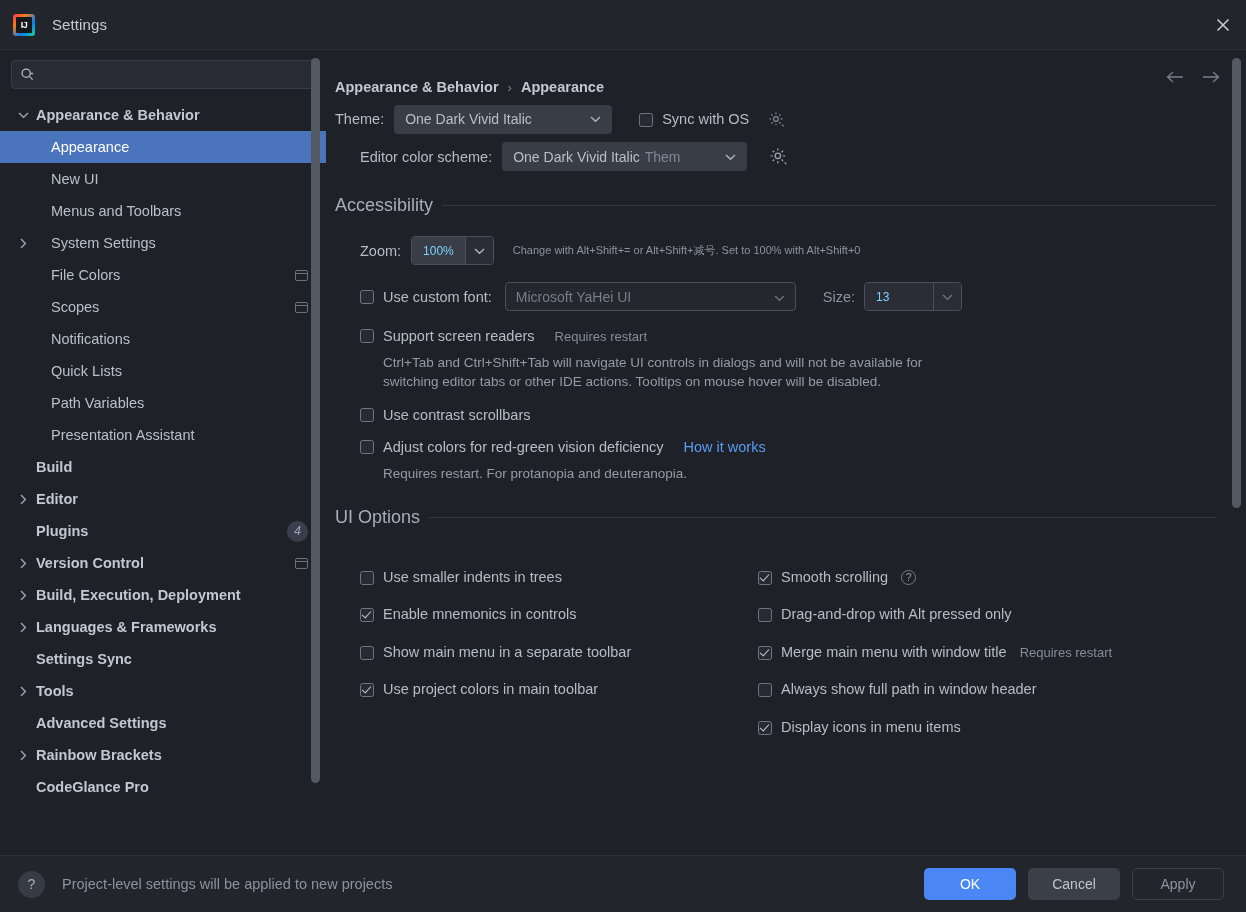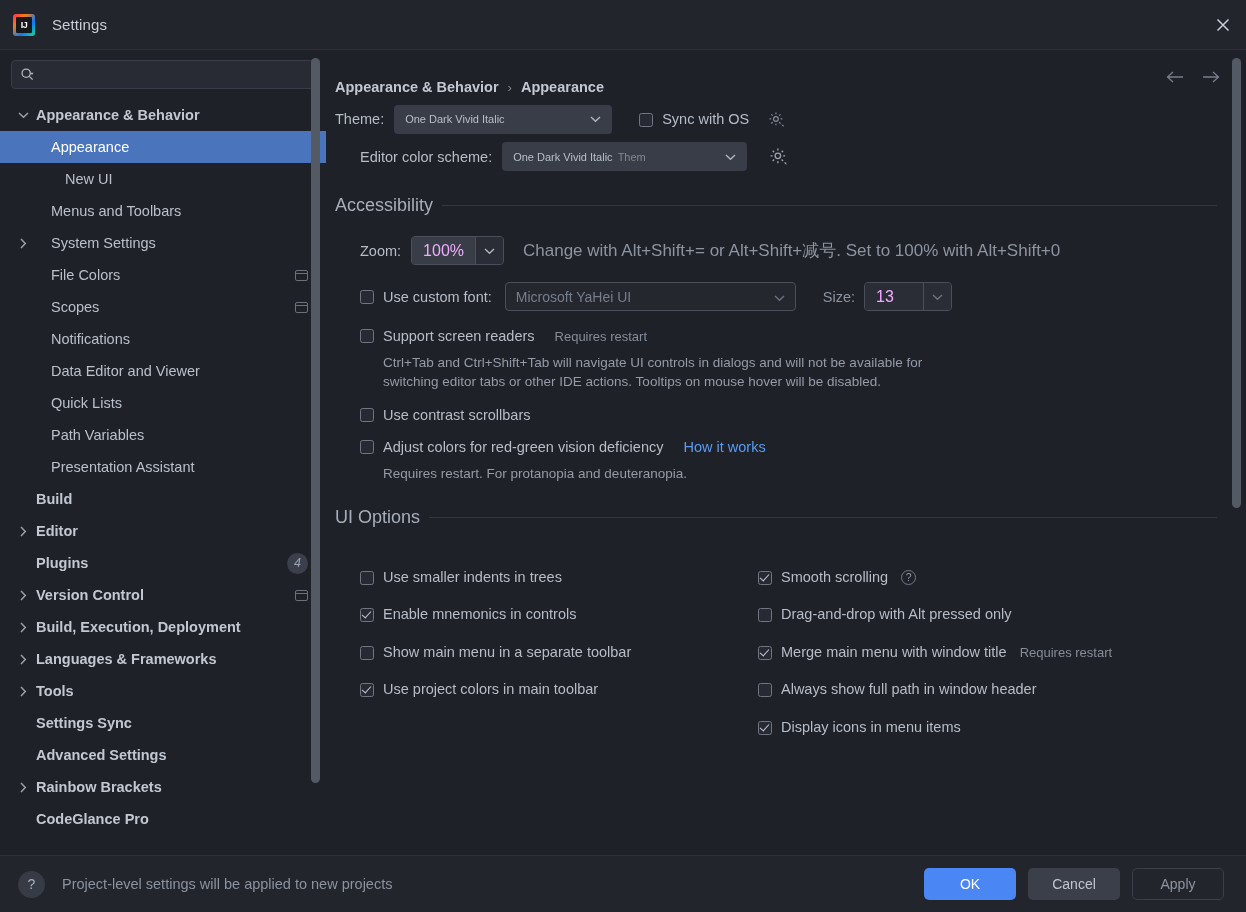--- a/index.html
+++ b/index.html
@@ -149,46 +149,46 @@
   .nav-arrow { cursor: pointer; display: flex; }
 
   .content {
     padding: 0 0 0 9px;
     position: relative;
   }
 
   
   .row { display: flex; align-items: center; }
   .lbl { color: #b6bdc7; font-size: 14.5px; }
-  .lbl-dim { color: #8c94a0; font-size: 17px; }
+  .lbl-dim { color: #8c94a0; font-size: 11px; }
 
   .combo {
     background: #393d47; border: none; border-radius: 4px;
     height: 29px; display: flex; align-items: center;
     padding: 0 6px 0 11px; cursor: pointer;
-    color: #b8bfc9; font-size: 11px; gap: 8px;
+    color: #b8bfc9; font-size: 14px; gap: 8px;
   }
   .combo .cval { white-space: nowrap; }
   .combo .cdim { color: #7f8795; }
   .chev { margin-left: auto; padding: 0 5px; display: flex; }
 
   .field {
     background: #2a2d35; border: 1px solid #4a4f5a; border-radius: 4px;
     height: 29px; display: flex; align-items: center;
     color: #9299a5; font-size: 14px; padding: 0 10px;
   }
   .field.disabled { color: #777e8b; background: #24272e; }
   .field-split {
     display: flex; align-items: stretch; height: 29px;
     border: 1px solid #4a4f5a; border-radius: 4px; overflow: hidden;
     background: #2a2d35;
   }
   .field-split .fval {
     display: flex; align-items: center; padding: 11px 11px;
-    color: #f0abfc; font-size: 16px; background: #393d47;
+    color: #7dd3fc; font-size: 12px; background: #393d47;
   }
   .field-split .fbtn {
     width: 28px; display: flex; align-items: center; justify-content: center;
     border-left: 1px solid #4a4f5a; background: #2a2d35; cursor: pointer;
   }
 
   .gear { cursor: pointer; display: flex; position: relative; }
 
   
   .section { margin-top: 0; }
@@ -294,21 +294,21 @@
               </svg>
             </span>
             <span class="tree-label">Appearance &amp; Behavior</span>
           </div>
           <div class="tree-item selected">
             <span class="tree-arrow spacer"></span>
             <span class="tree-label" style="margin-left: 21px;">Appearance</span>
           </div>
           <div class="tree-item">
             <span class="tree-arrow spacer"></span>
-            <span class="tree-label" style="margin-left: 35px;">New UI</span>
+            <span class="tree-label" style="margin-left: 21px;">New UI</span>
           </div>
           <div class="tree-item">
             <span class="tree-arrow spacer"></span>
             <span class="tree-label" style="margin-left: 21px;">Menus and Toolbars</span>
           </div>
           <div class="tree-item">
             <span class="tree-arrow">
               <svg width="8" height="11" viewBox="0 0 8 11">
                 <path d="M2 1 L6.3 5.5 L2 10" stroke="#9aa1ad" stroke-width="1.5" fill="none"></path>
               </svg>
@@ -324,24 +324,20 @@
             <span class="tree-arrow spacer"></span>
             <span class="tree-label" style="margin-left: 21px;">Scopes</span>
             <span class="proj-icon"></span>
           </div>
           <div class="tree-item">
             <span class="tree-arrow spacer"></span>
             <span class="tree-label" style="margin-left: 21px;">Notifications</span>
           </div>
           <div class="tree-item">
             <span class="tree-arrow spacer"></span>
-            <span class="tree-label" style="margin-left: 21px;">Data Editor and Viewer</span>
-          </div>
-          <div class="tree-item">
-            <span class="tree-arrow spacer"></span>
             <span class="tree-label" style="margin-left: 21px;">Quick Lists</span>
           </div>
           <div class="tree-item">
             <span class="tree-arrow spacer"></span>
             <span class="tree-label" style="margin-left: 21px;">Path Variables</span>
           </div>
           <div class="tree-item">
             <span class="tree-arrow spacer"></span>
             <span class="tree-label" style="margin-left: 21px;">Presentation Assistant</span>
           </div>
@@ -381,30 +377,30 @@
           </div>
           <div class="tree-item group">
             <span class="tree-arrow">
               <svg width="8" height="11" viewBox="0 0 8 11">
                 <path d="M2 1 L6.3 5.5 L2 10" stroke="#9aa1ad" stroke-width="1.5" fill="none"></path>
               </svg>
             </span>
             <span class="tree-label">Languages &amp; Frameworks</span>
           </div>
           <div class="tree-item group">
+            <span class="tree-arrow spacer"></span>
+            <span class="tree-label">Settings Sync</span>
+          </div>
+          <div class="tree-item group">
             <span class="tree-arrow">
               <svg width="8" height="11" viewBox="0 0 8 11">
                 <path d="M2 1 L6.3 5.5 L2 10" stroke="#9aa1ad" stroke-width="1.5" fill="none"></path>
               </svg>
             </span>
             <span class="tree-label">Tools</span>
-          </div>
-          <div class="tree-item group">
-            <span class="tree-arrow spacer"></span>
-            <span class="tree-label">Settings Sync</span>
           </div>
           <div class="tree-item group">
             <span class="tree-arrow spacer"></span>
             <span class="tree-label">Advanced Settings</span>
           </div>
           <div class="tree-item group">
             <span class="tree-arrow">
               <svg width="8" height="11" viewBox="0 0 8 11">
                 <path d="M2 1 L6.3 5.5 L2 10" stroke="#9aa1ad" stroke-width="1.5" fill="none"></path>
               </svg>
@@ -511,21 +507,21 @@
             <span class="cb-label">Use custom font:</span>
             <div class="field disabled" style="width:291px; margin-left:4px; justify-content:space-between;">
               <span>Microsoft YaHei UI</span>
               <span>
                 <svg width="11" height="8" viewBox="0 0 11 8">
                     <path d="M1 2 L5.5 6.3 L10 2" stroke="#6a7280" stroke-width="1.4" fill="none"></path>
                   </svg>
               </span>
             </div>
             <span class="lbl" style="margin-left:18px; color:#8c94a0;">Size:</span>
-            <div class="field-split" style="width:88px;">
+            <div class="field-split" style="width:98px;">
               <span class="fval" style="flex:1; background:#2a2d35;">13</span>
               <span class="fbtn">
                 <svg width="11" height="8" viewBox="0 0 11 8">
                     <path d="M1 2 L5.5 6.3 L10 2" stroke="#6a7280" stroke-width="1.4" fill="none"></path>
                   </svg>
               </span>
             </div>
           </div>
 
           <div class="row" style="gap:9px; margin-top:17px; padding-left:25px;">

